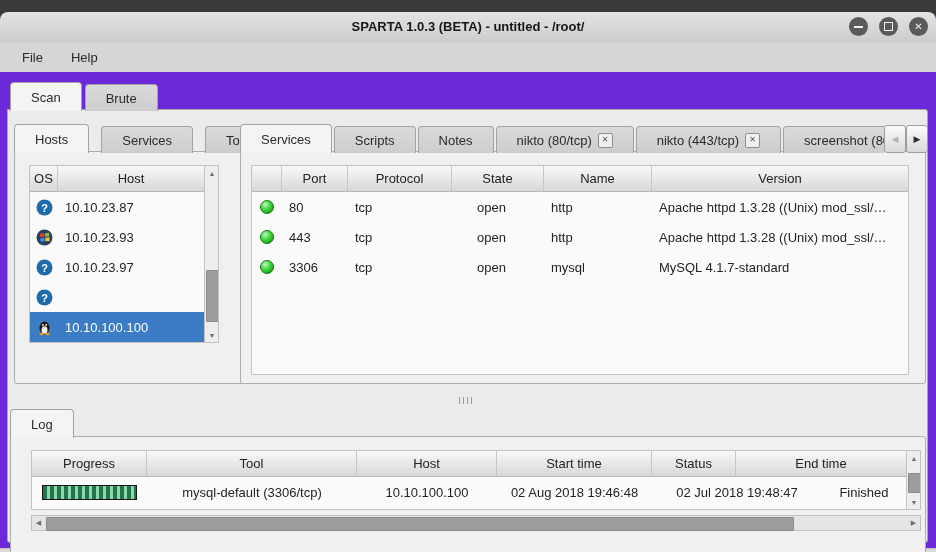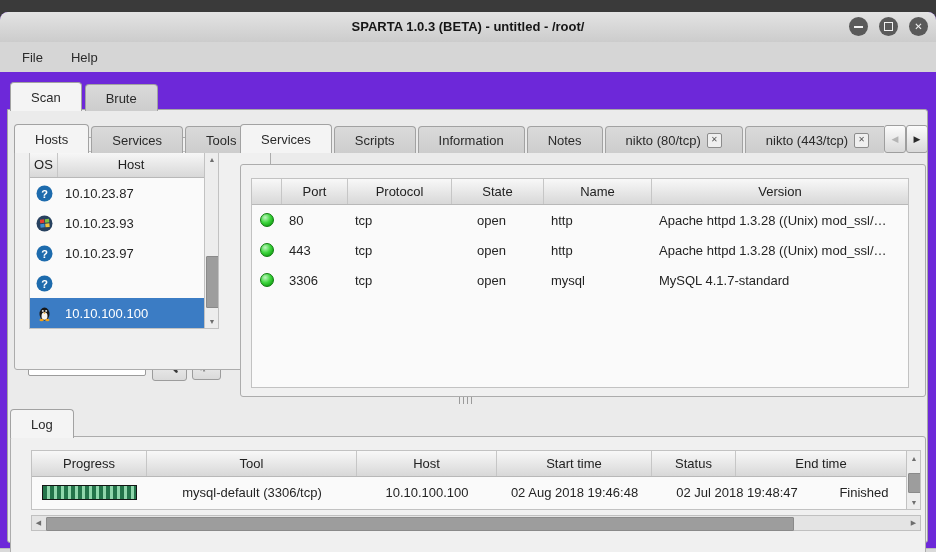--- a/index.html
+++ b/index.html
@@ -107,33 +107,33 @@
     <div class="tab active">
         <span>Scan</span>
       </div>
     <div class="tab">
         <span>Brute</span>
       </div>
   </div>
 
   <div class="main-pane"></div>
 
-  <div class="tabbar" style="left:14px;top:112px;gap:2px;">
+  <div class="tabbar" style="left:14px;top:112px;gap:12px;">
     <div class="tab active">
         <span>Hosts</span>
       </div>
     <div class="tab">
         <span>Services</span>
       </div>
     <div class="tab">
         <span>Tools</span>
       </div>
   </div>
 
-  <div class="sub-pane" style="left:14px;top:125px;width:257px;height:233px;">
+  <div class="sub-pane" style="left:14px;top:139px;width:257px;height:233px;">
 
     <div class="tbl" style="left:14px;top:13px;width:190px;height:178px;position:absolute;">
       <div class="tbl-head" style="width:174px;">
         <div class="th h-os">OS</div>
         <div class="th h-host">Host</div>
       </div>
 
       <div class="tr" style="width:174px;">
         <div class="td h-os center">
           <svg class="os-ico" viewBox="0 0 17 17">
@@ -220,23 +220,20 @@
   <div class="split-handle-v"></div>
 
   <div class="tabbar" style="left:240px;top:112px;width:644px;overflow:hidden;gap:2px;">
     <div class="tab active">
         <span>Services</span>
       </div>
     <div class="tab">
         <span>Scripts</span>
       </div>
     <div class="tab">
-        <span>Information</span>
-      </div>
-    <div class="tab">
         <span>Notes</span>
       </div>
     <div class="tab">
       <span>nikto (80/tcp)</span>
       <span class="tab-x">✕</span>
     </div>
     <div class="tab">
       <span>nikto (443/tcp)</span>
       <span class="tab-x">✕</span>
     </div>
@@ -244,21 +241,21 @@
         <span>screenshot (80/t</span>
       </div>
   </div>
   <div class="tab-arrow" style="left:884px;top:113px;color:#b5b5b5;">
       <span>◀</span>
     </div>
   <div class="tab-arrow" style="left:906px;top:113px;color:#2a2a2a;">
       <span>▶</span>
     </div>
 
-  <div class="sub-pane" style="left:240px;top:152px;width:686px;height:233px;">
+  <div class="sub-pane" style="left:240px;top:139px;width:686px;height:233px;">
     <div class="tbl" style="left:10px;top:13px;width:658px;height:210px;position:absolute;">
       <div class="tbl-head">
         <div class="th s-icon"></div>
         <div class="th s-port">Port</div>
         <div class="th s-proto">Protocol</div>
         <div class="th s-state">State</div>
         <div class="th s-name">Name</div>
         <div class="th s-ver">Version</div>
       </div>
 

